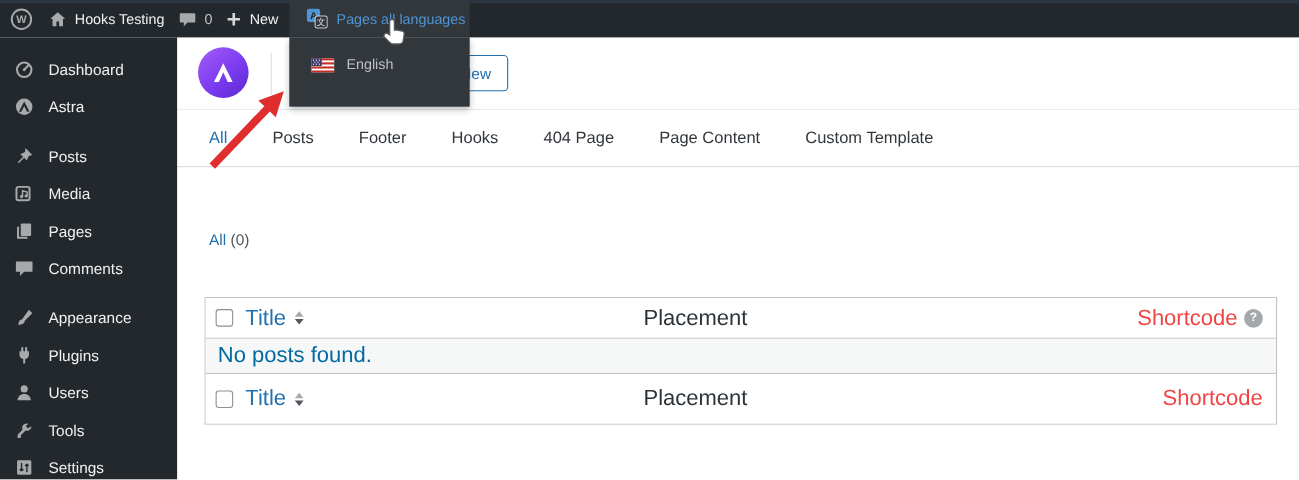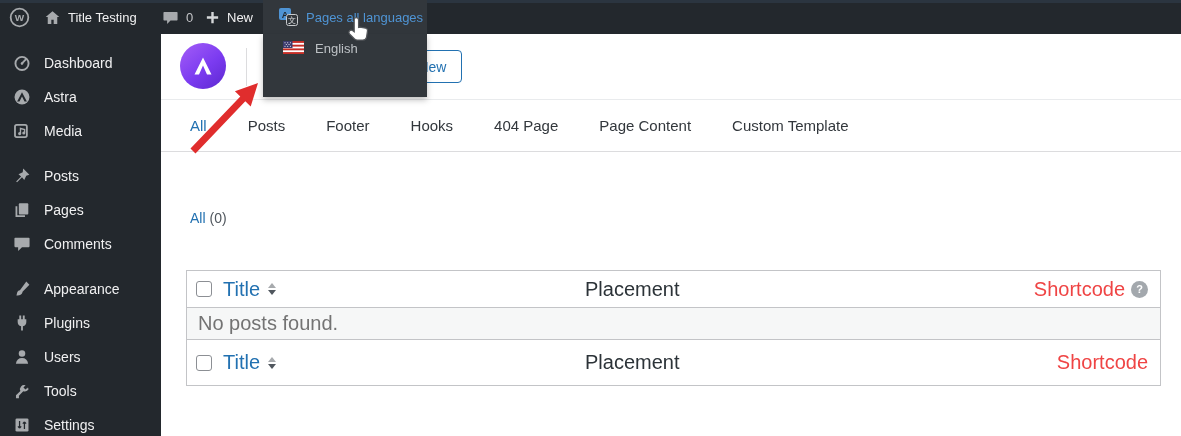--- a/index.html
+++ b/index.html
@@ -21,21 +21,21 @@
   .ab-item{position:absolute;top:0;height:34px;display:flex;align-items:center;gap:7px;color:#f0f0f1;cursor:pointer;white-space:nowrap}
   .ab-wp{left:9px}
   .ab-site{left:44px}
   .ab-comments{left:162px;color:#c3c4c7}
   .ab-new{left:205px}
   .ab-lang{left:263px;width:164px;background:var(--submenu-bg);color:var(--lang-link-blue);padding-left:15px;gap:8px}
   .ab-icon{display:inline-flex;align-items:center}
 
   
   #lang-dropdown{position:absolute;left:263px;top:34px;width:164px;height:63px;background:var(--submenu-bg);z-index:50;box-shadow:0 3px 6px rgba(0,0,0,.25);padding-top:7px}
-  .lang-option{display:flex;align-items:flex-start;gap:11px;height:25px;padding-left:20px;color:#bdc1c5;font-size:13px;cursor:pointer}
+  .lang-option{display:flex;align-items:flex-end;gap:11px;height:25px;padding-left:20px;color:#bdc1c5;font-size:13px;cursor:pointer}
   .flag{width:21px;height:13px;display:inline-block;flex:0 0 auto}
 
   
   #sidebar{position:absolute;left:0;top:34px;width:161px;height:402px;background:var(--adminbar-bg);padding-top:12px;z-index:10}
   .side-item{display:flex;align-items:center;height:34px;padding-left:13px;gap:13px;color:#f0f0f1;font-size:14px;cursor:pointer}
   .side-item.gap{margin-top:11px}
   .side-item svg{flex:0 0 auto}
 
   
   #main-header{position:absolute;left:161px;top:34px;width:1020px;height:66px;background:#fff;border-bottom:1px solid #e9ebed;z-index:1}
@@ -50,21 +50,21 @@
 
   
   #filter{position:absolute;left:190px;top:210px;font-size:14px;z-index:1}
   #filter .flink{color:var(--accent-blue);cursor:pointer;text-decoration:none}
   #filter .fcount{color:#50575e;margin-left:4px}
 
   
   #list-table{position:absolute;left:186px;top:270px;width:975px;background:#fff;border:1px solid var(--table-border);font-size:20px;z-index:1}
   .trow{display:flex;align-items:center}
   .thead{height:37px;border-bottom:1px solid var(--table-border);background:#fff}
-  .tempty{height:31px;background:var(--empty-row-bg);color:#737373;padding-left:11px}
+  .tempty{height:31px;background:var(--empty-row-bg);color:#0369a1;padding-left:11px}
   .tfoot{height:46px;border-top:1px solid var(--table-border);background:#fff}
   .cb-cell{width:36px;display:flex;align-items:center;padding-left:9px}
   .checkbox{width:16px;height:16px;border:1px solid #8c8f94;border-radius:3px;background:#fff;cursor:pointer}
   .col-title{width:362px;display:flex;align-items:center;gap:8px;color:var(--accent-blue);cursor:pointer}
   .sort-arrows{display:inline-flex;flex-direction:column;gap:2px}
   .sort-arrows .up{width:0;height:0;border-left:4px solid transparent;border-right:4px solid transparent;border-bottom:5px solid #a7aaad}
   .sort-arrows .down{width:0;height:0;border-left:4px solid transparent;border-right:4px solid transparent;border-top:5px solid #50575e}
   .col-placement{flex:1;color:#2c3338}
   .col-shortcode{display:flex;align-items:center;gap:6px;color:#ef4444;padding-right:12px}
   .help-icon{width:17px;height:17px;border-radius:50%;background:#a3a8ad;color:#fff;font-size:11px;font-weight:bold;display:flex;align-items:center;justify-content:center;cursor:pointer}
@@ -85,21 +85,21 @@
           <text x="10" y="13.4" text-anchor="middle" font-size="9.5" font-weight="bold" fill="#a7aaad">W</text>
         </svg>
     </span>
   </span>
   <span class="ab-item ab-site">
     <span class="ab-icon">
       <svg width="17" height="17" viewBox="0 0 20 20">
           <path d="M10 2.5l8 7h-2.4v8h-4.2v-5H8.6v5H4.4v-8H2z" fill="#a7aaad"></path>
         </svg>
     </span>
-    <span>Title Testing</span>
+    <span>Hooks Testing</span>
   </span>
   <span class="ab-item ab-comments">
     <span class="ab-icon">
       <svg width="17" height="17" viewBox="0 0 20 20">
           <path d="M2.5 3.5h15a.8.8 0 0 1 .8.8v8.4a.8.8 0 0 1-.8.8H10l-4 4v-4H2.5a.8.8 0 0 1-.8-.8V4.3a.8.8 0 0 1 .8-.8z" fill="#a7aaad"></path>
         </svg>
     </span>
     <span>0</span>
   </span>
   <span class="ab-item ab-new">
@@ -160,34 +160,34 @@
       </svg>
     <span>Dashboard</span>
   </div>
   <div class="side-item">
     <svg width="18" height="18" viewBox="0 0 20 20">
         <circle cx="10" cy="10" r="8.3" fill="#a7aaad"></circle>
         <path d="M10 4.8L15.4 15H12.8L10 9.4 7.2 15H4.6Z" fill="#23282d"></path>
       </svg>
     <span>Astra</span>
   </div>
+  <div class="side-item gap">
+    <svg width="18" height="18" viewBox="0 0 20 20">
+        <path d="M11.3 1.8l6.9 6.9-3.5 1-2.2 4.7-2.5-2.9-5.5 5.5-1-1 5.5-5.5-2.9-2.5 4.7-2.2z" fill="#a7aaad"></path>
+      </svg>
+    <span>Posts</span>
+  </div>
   <div class="side-item">
     <svg width="18" height="18" viewBox="0 0 20 20">
         <rect x="2.2" y="3.2" width="13.2" height="13.6" rx="2" fill="none" stroke="#a7aaad" stroke-width="2"></rect>
         <path d="M8.3 12.6V7.2l4.6 1.2v3.6" fill="none" stroke="#a7aaad" stroke-width="1.5"></path>
         <circle cx="7.4" cy="12.9" r="1.7" fill="#a7aaad"></circle>
         <circle cx="12" cy="12.3" r="1.7" fill="#a7aaad"></circle>
       </svg>
     <span>Media</span>
-  </div>
-  <div class="side-item gap">
-    <svg width="18" height="18" viewBox="0 0 20 20">
-        <path d="M11.3 1.8l6.9 6.9-3.5 1-2.2 4.7-2.5-2.9-5.5 5.5-1-1 5.5-5.5-2.9-2.5 4.7-2.2z" fill="#a7aaad"></path>
-      </svg>
-    <span>Posts</span>
   </div>
   <div class="side-item">
     <svg width="18" height="18" viewBox="0 0 20 20">
         <rect x="6.5" y="2.5" width="10.5" height="12.5" rx="1" fill="#a7aaad"></rect>
         <path d="M3.8 5.8v11h9.5" fill="none" stroke="#a7aaad" stroke-width="2"></path>
       </svg>
     <span>Pages</span>
   </div>
   <div class="side-item">
     <svg width="18" height="18" viewBox="0 0 20 20">

